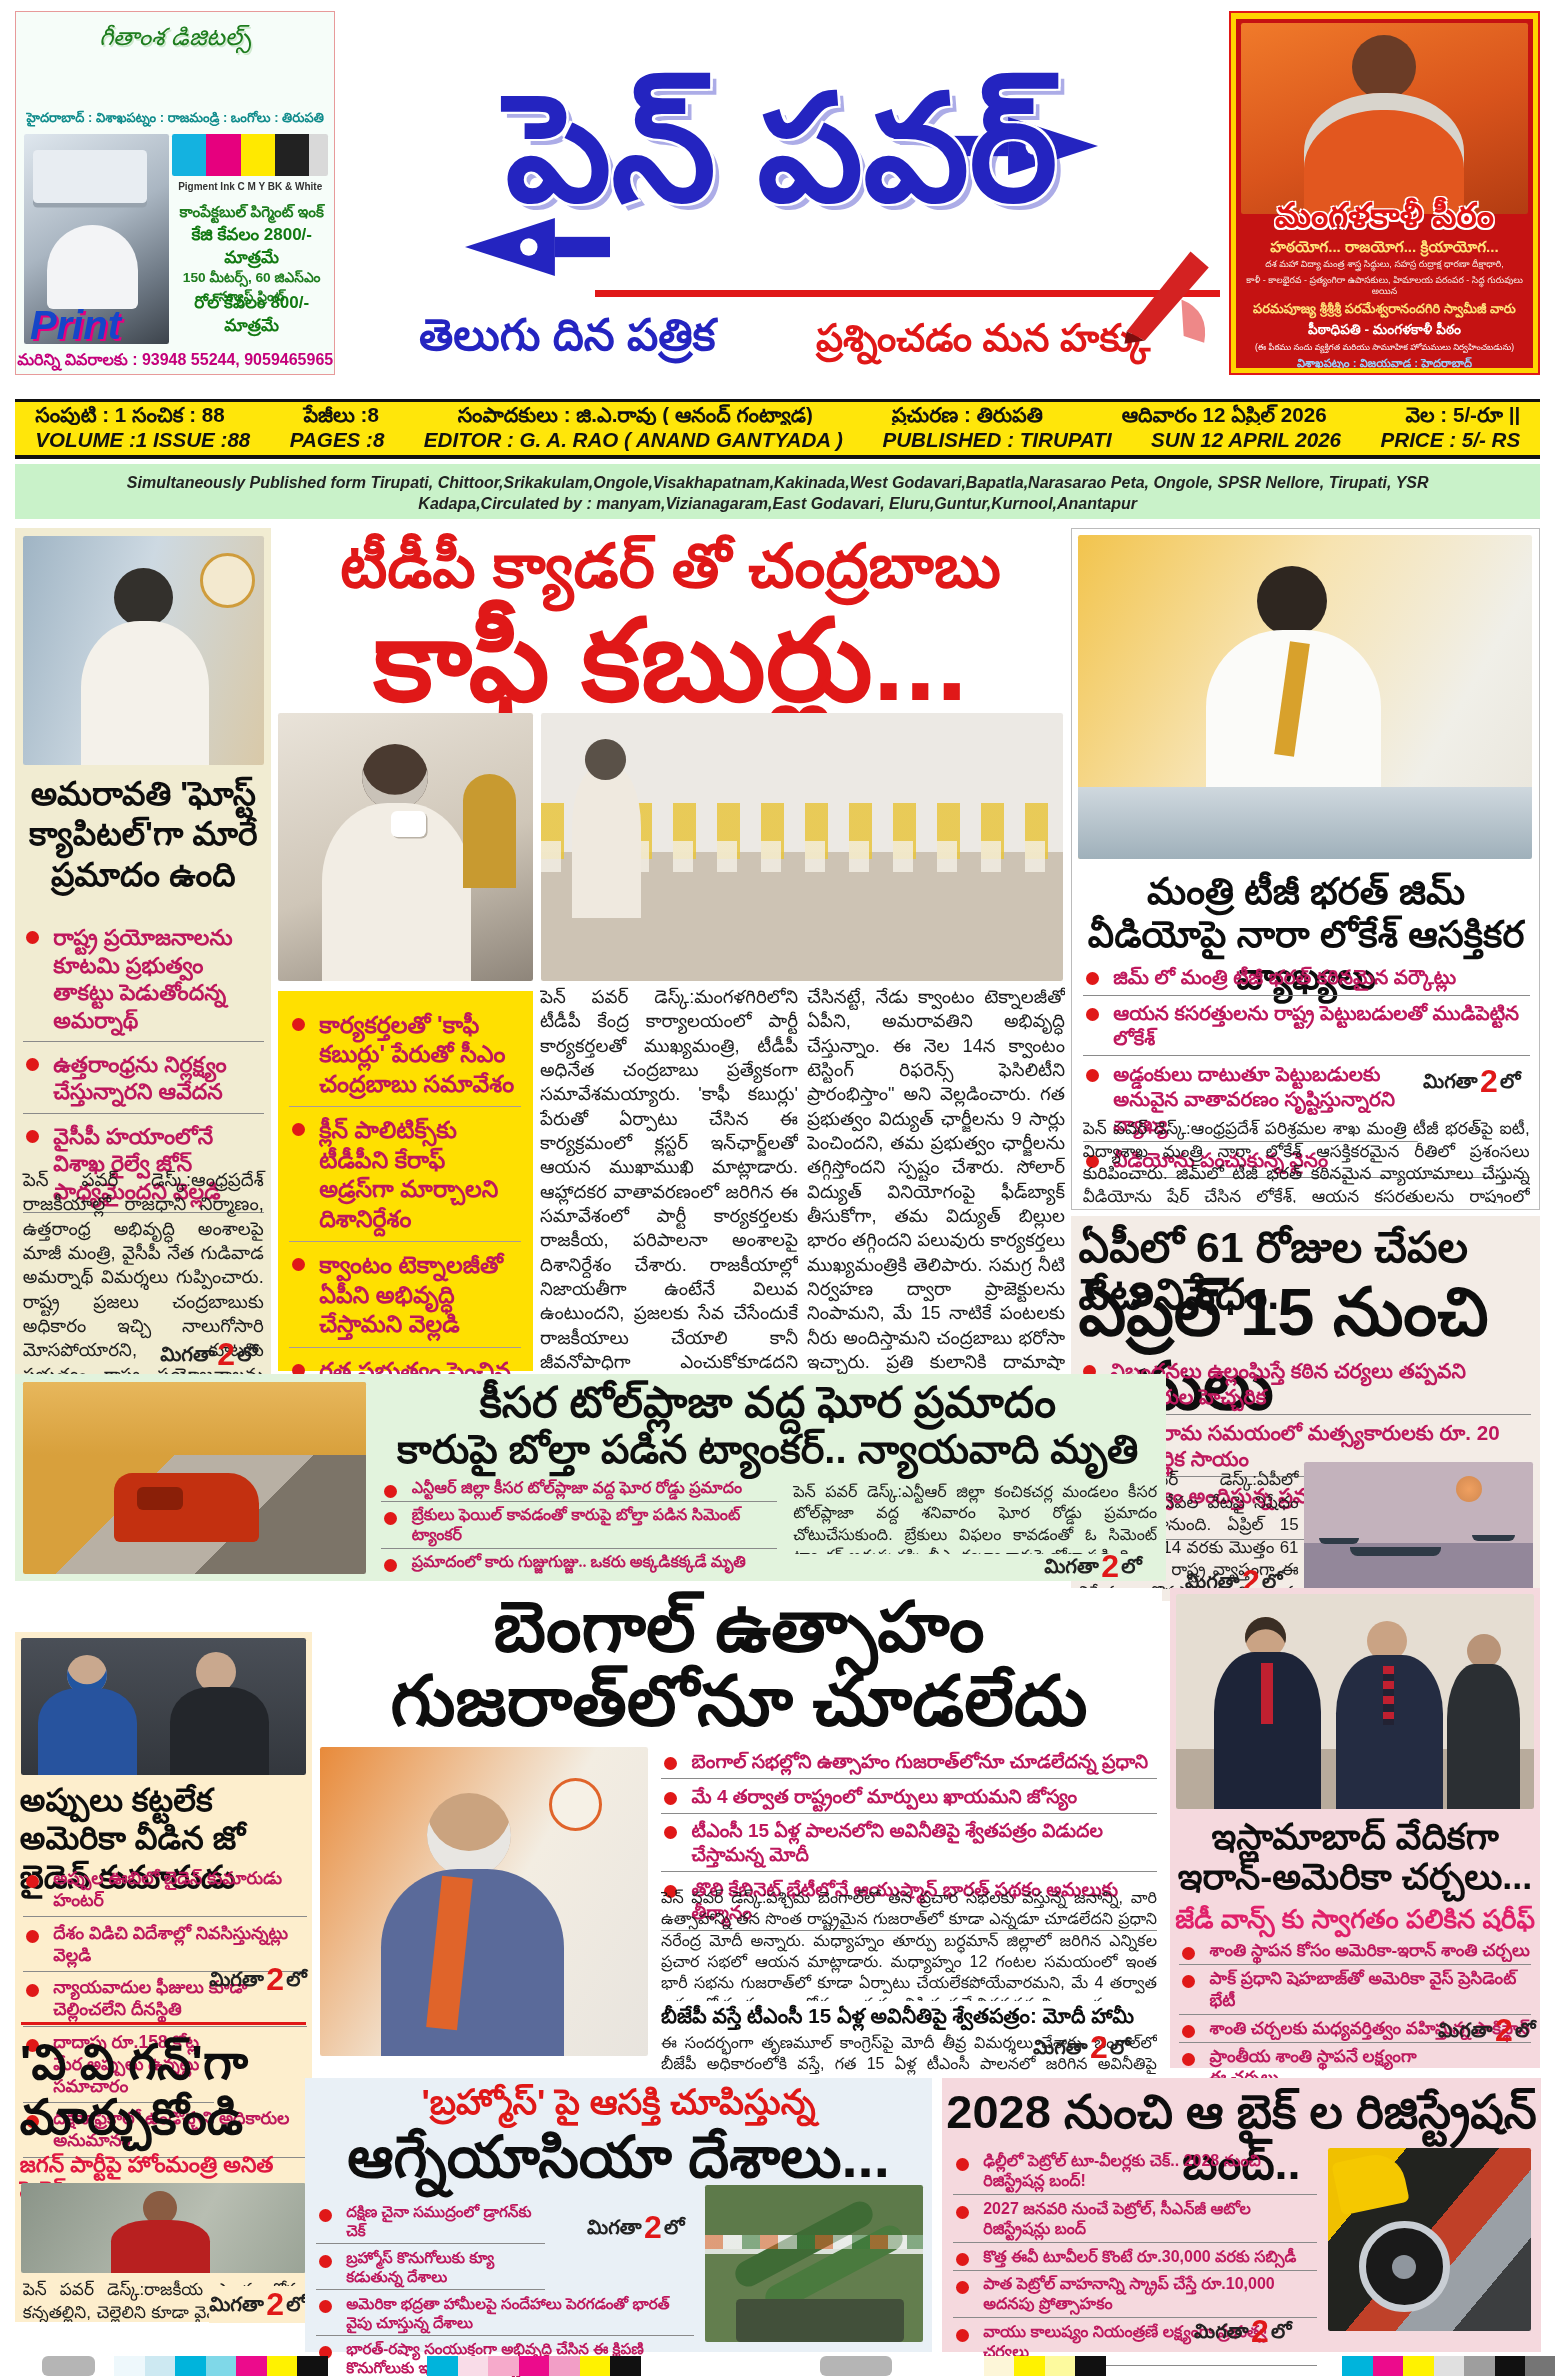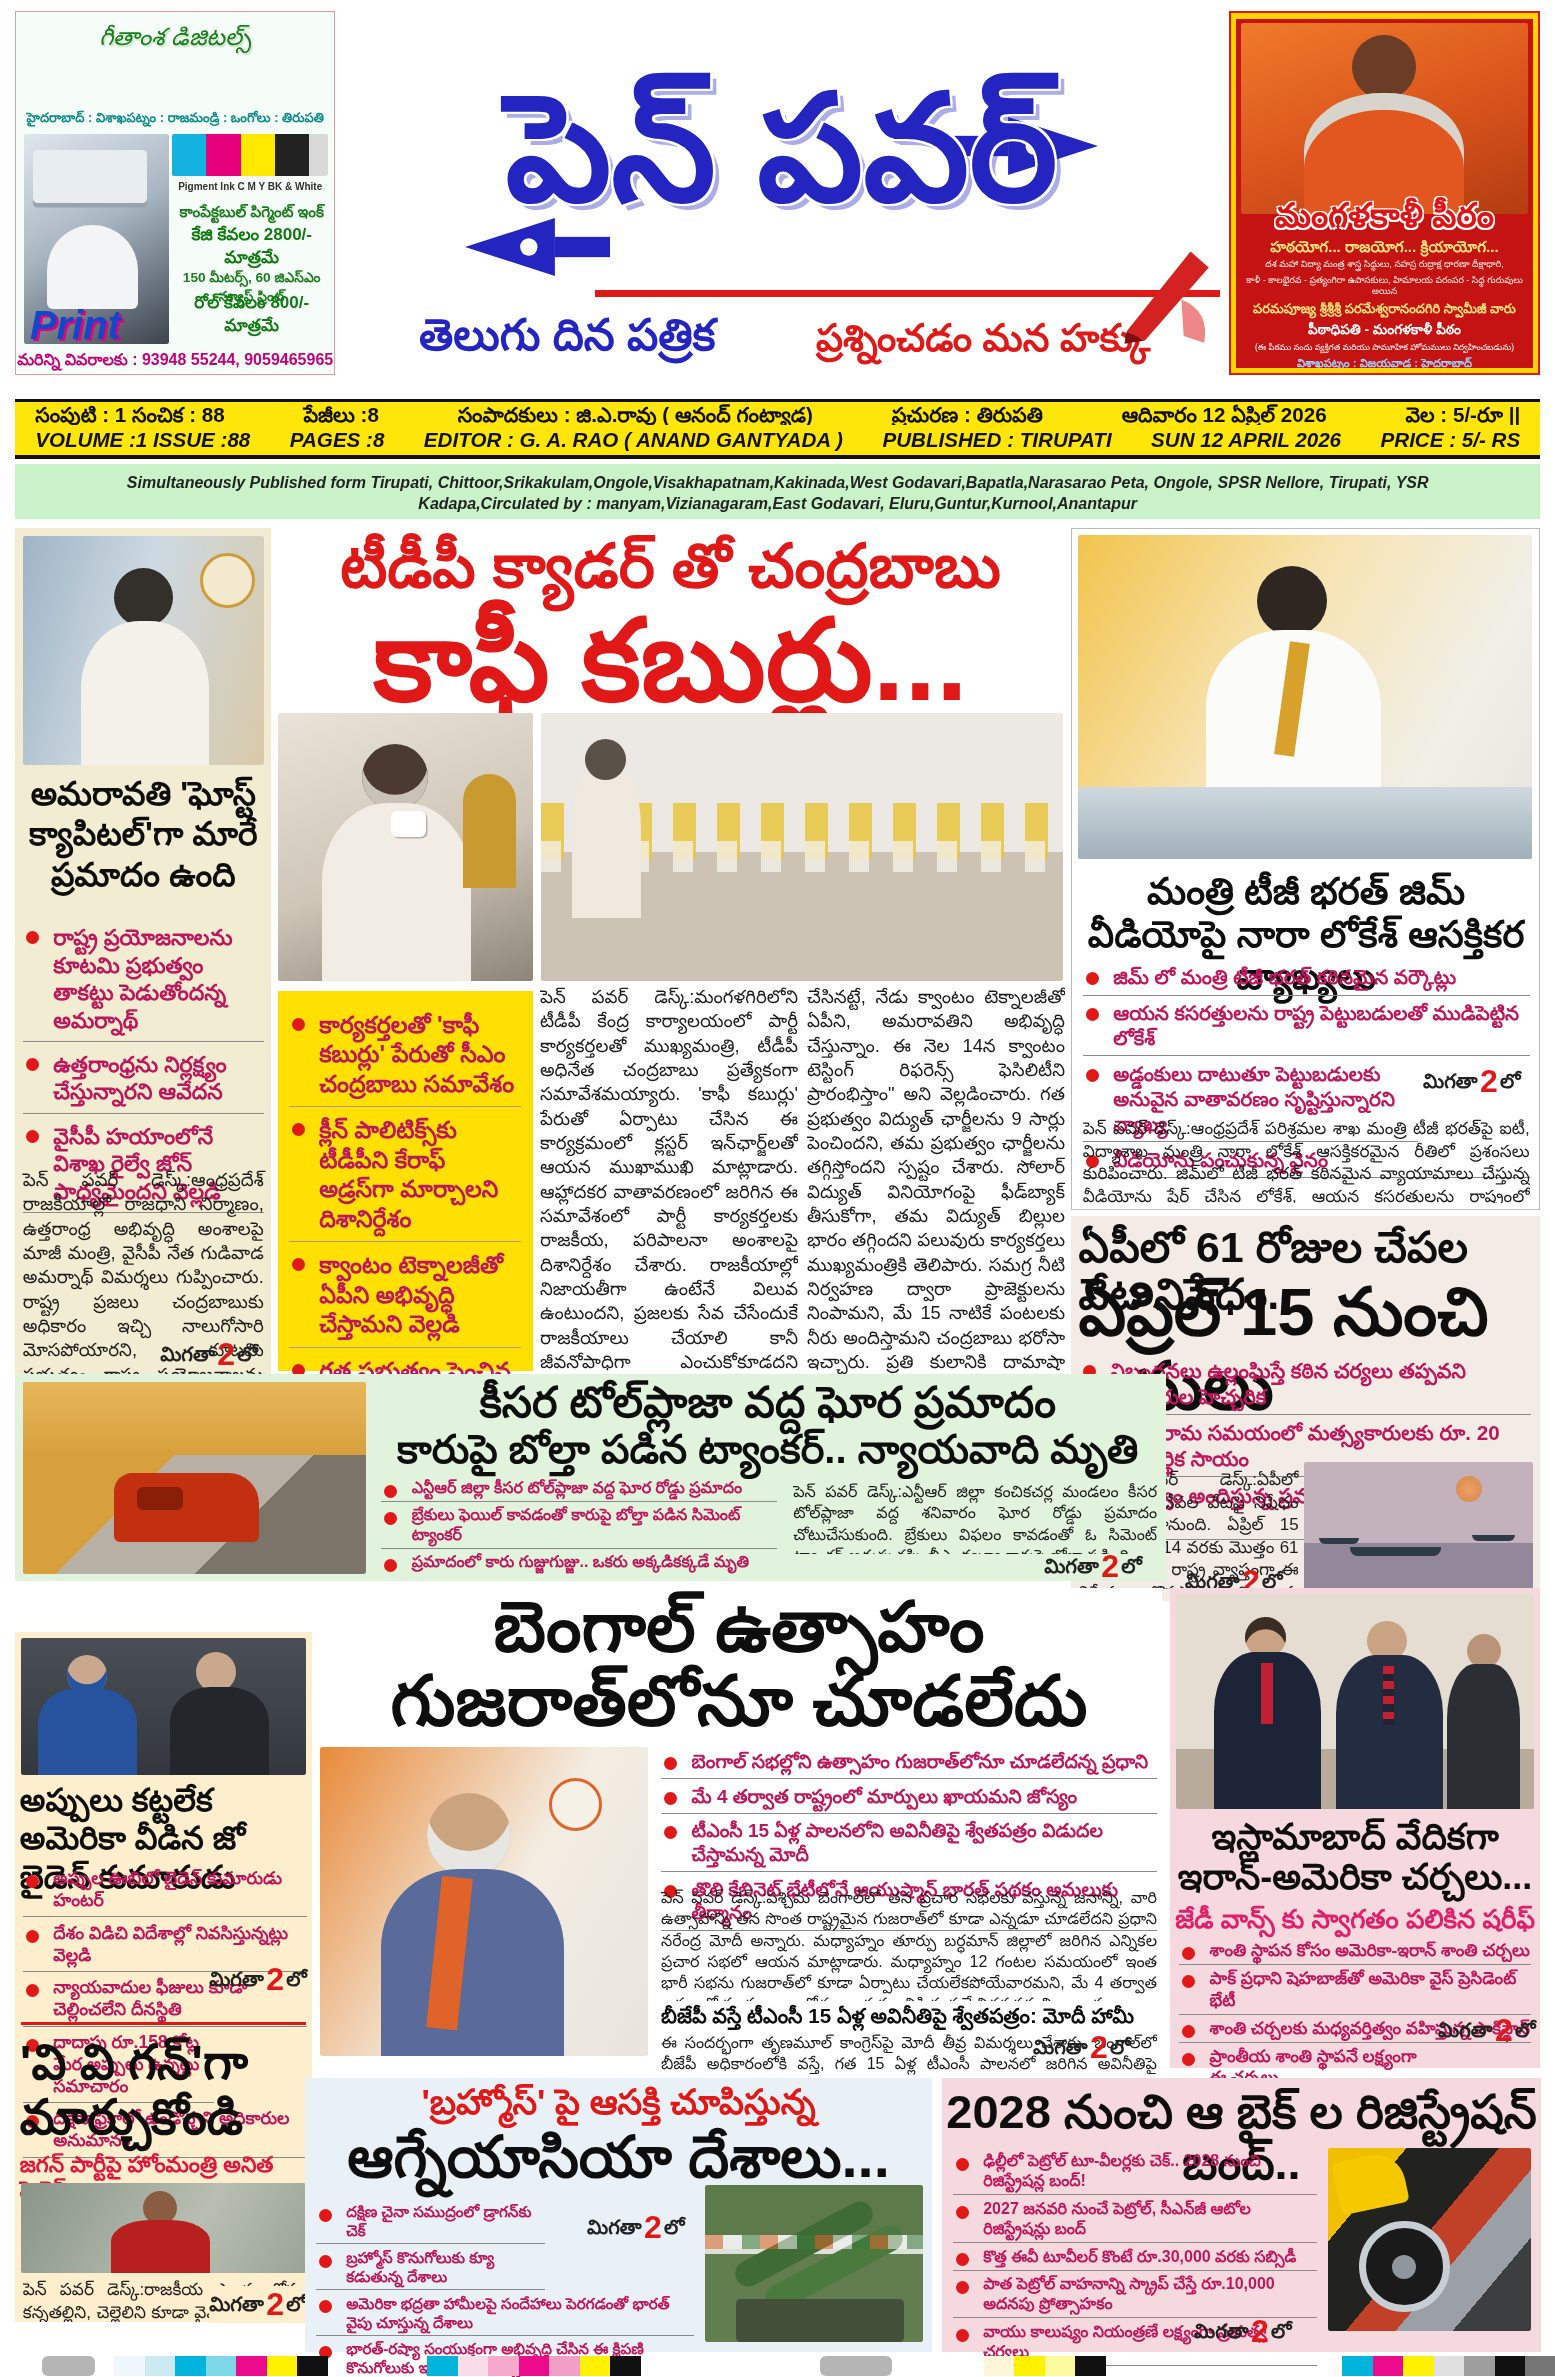--- a/index.html
+++ b/index.html
@@ -203,21 +203,21 @@
     <div class="photo" style="left:7.6px;top:7.6px;width:343px;height:192px;background:linear-gradient(135deg,#d8a03c 0 42%,#b8b0a4 42% 68%,#7c7468 68% 100%);">
       <span class="pel" style="left:91px;top:91px;width:145px;height:69px;border-radius:18.3px 30.5px 6.1px 6.1px;background:#c33010;"></span>
       <span class="pel" style="left:114px;top:105px;width:46px;height:23px;border-radius:6.1px;background:#8a1f08;"></span>
       <span class="pel" style="left:0;top:0;width:343px;height:73px;background:linear-gradient(#e7b75c,#d8a03c);"></span>
     </div>
     <h3 class="hl" style="position:absolute;left:358px;top:4.6px;width:789px;font-size:43px;">కీసర టోల్‌ప్లాజా వద్ద ఘోర ప్రమాదం</h3>
     <h2 class="hl" style="position:absolute;left:358px;top:53px;width:789px;font-size:40px;">కారుపై బోల్తా పడిన ట్యాంకర్.. న్యాయవాది మృతి</h2>
     <ul class="bl tight" style="position:absolute;left:366px;top:104px;width:396px;font-size:16px;">
       <li style="margin-bottom:3px;padding-bottom:3px;">ఎన్టీఆర్ జిల్లా కీసర టోల్‌ప్లాజా వద్ద ఘోర రోడ్డు ప్రమాదం</li>
       <li style="margin-bottom:3px;padding-bottom:3px;">బ్రేకులు ఫెయిల్ కావడంతో కారుపై బోల్తా పడిన సిమెంట్ ట్యాంకర్</li>
-      <li style="margin-bottom:10px;padding-bottom:17px;">ప్రమాదంలో కారు గుజ్జుగుజ్జు.. ఒకరు అక్కడికక్కడే మృతి</li>
+      <li style="margin-bottom:10px;padding-bottom:17px;font-family:Liberation Serif, serif;">ప్రమాదంలో కారు గుజ్జుగుజ్జు.. ఒకరు అక్కడికక్కడే మృతి</li>
       <li style="margin-bottom:3px;padding-bottom:3px;">క్రేన్ల సహాయంతో ట్యాంకర్‌ను తొలగించి మృతదేహాన్ని వెలికితీత</li>
       <li style="margin-bottom:3px;padding-bottom:3px;">ట్యాంకర్ డ్రైవర్‌ను అదుపులోకి తీసుకుని విచారిస్తున్న పోలీసులు</li>
     </ul>
     <p class="body-txt" style="position:absolute;left:778px;top:107px;width:364px;height:73px;font-size:16px;overflow:hidden;">పెన్ పవర్ డెస్క్:ఎన్టీఆర్ జిల్లా కంచికచర్ల మండలం కీసర టోల్‌ప్లాజా వద్ద శనివారం ఘోర రోడ్డు ప్రమాదం చోటుచేసుకుంది. బ్రేకులు విఫలం కావడంతో ఓ సిమెంట్ ట్యాంకర్ అదుపుతప్పి బీఎండబ్ల్యూ కారుపై బోల్తా పడింది.</p>
     <div class="cont" style="left:1029px;top:174px;">
       <span>మిగతా</span><b>2</b><span>లో</span>
     </div>
   </section>
 
   <section class="panel" style="left:316px;top:1588px;width:846px;height:473px;background:#fff;">

